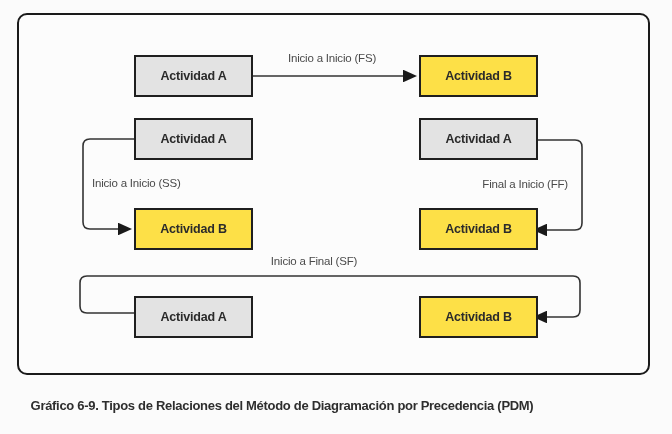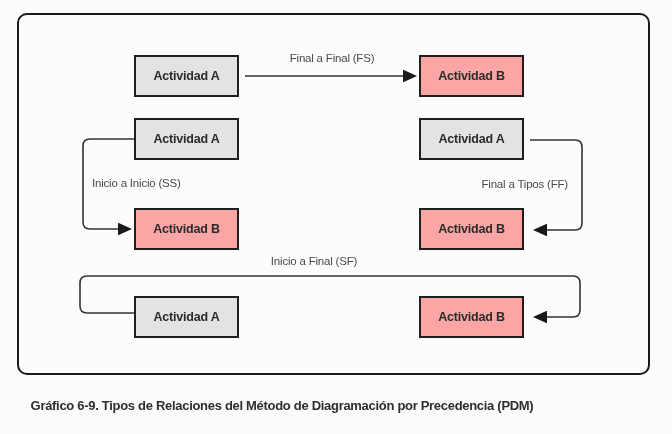--- a/index.html
+++ b/index.html
@@ -29,34 +29,34 @@
   .wires {
     position: absolute;
     left: 0;
     top: 0;
     width: 672px;
     height: 434px;
     pointer-events: none;
   }
   .actbox {
     position: absolute;
-    width: 105px;
+    width: 119px;
     height: 42px;
     box-sizing: border-box;
     border: 2px solid #1f1f1f;
     display: flex;
     align-items: center;
     justify-content: center;
     font-size: 12.5px;
     font-weight: bold;
     letter-spacing: -0.2px;
     color: #2b2b2b;
   }
   .gray  { background: #e3e3e3; }
-  .white { background: #fca5a5; }
+  .white { background: #fde047; }
 
   .b-r1a { left: 134px; top: 55px; }
   .b-r1b { left: 419px; top: 55px; }
   .b-r2a { left: 134px; top: 118px; }
   .b-r2b { left: 419px; top: 118px; }
   .b-r3a { left: 134px; top: 208px; }
   .b-r3b { left: 419px; top: 208px; }
   .b-r4a { left: 134px; top: 296px; }
   .b-r4b { left: 419px; top: 296px; }
 
@@ -112,20 +112,20 @@
   <div class="actbox white b-r1b">Actividad B</div>
 
   <div class="actbox gray b-r2a">Actividad A</div>
   <div class="actbox gray b-r2b">Actividad A</div>
   <div class="actbox white b-r3a">Actividad B</div>
   <div class="actbox white b-r3b">Actividad B</div>
 
   <div class="actbox gray b-r4a">Actividad A</div>
   <div class="actbox white b-r4b">Actividad B</div>
 
-  <div class="wire-label lbl-fs">Final a Final (FS)</div>
+  <div class="wire-label lbl-fs">Inicio a Inicio (FS)</div>
   <div class="wire-label lbl-ss">Inicio a Inicio (SS)</div>
-  <div class="wire-label lbl-ff">Final a Tipos (FF)</div>
+  <div class="wire-label lbl-ff">Final a Inicio (FF)</div>
   <div class="wire-label lbl-sf">Inicio a Final (SF)</div>
 
   <div class="caption">Gráfico 6-9. Tipos de Relaciones del Método de Diagramación por Precedencia (PDM)</div>
 
 </div>
 
 </body></html>

